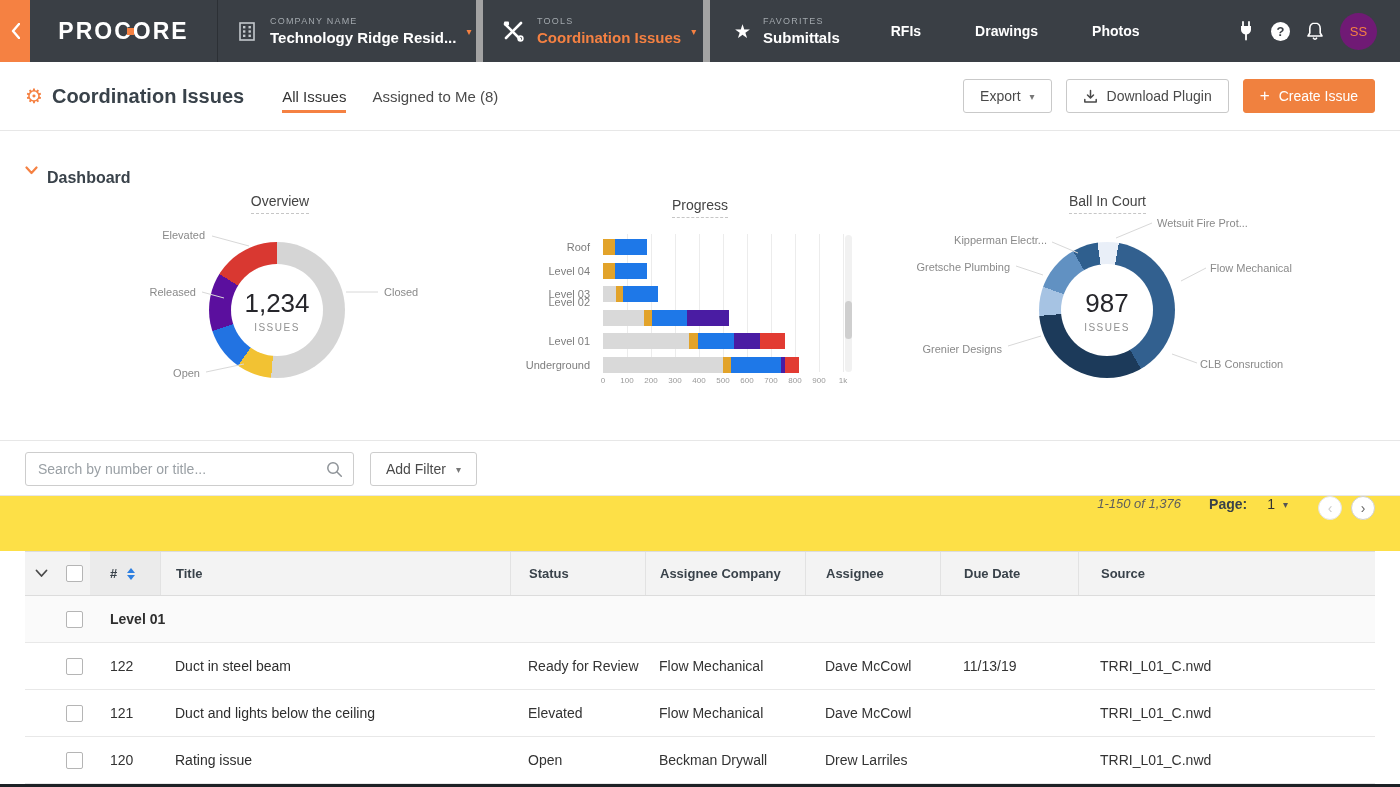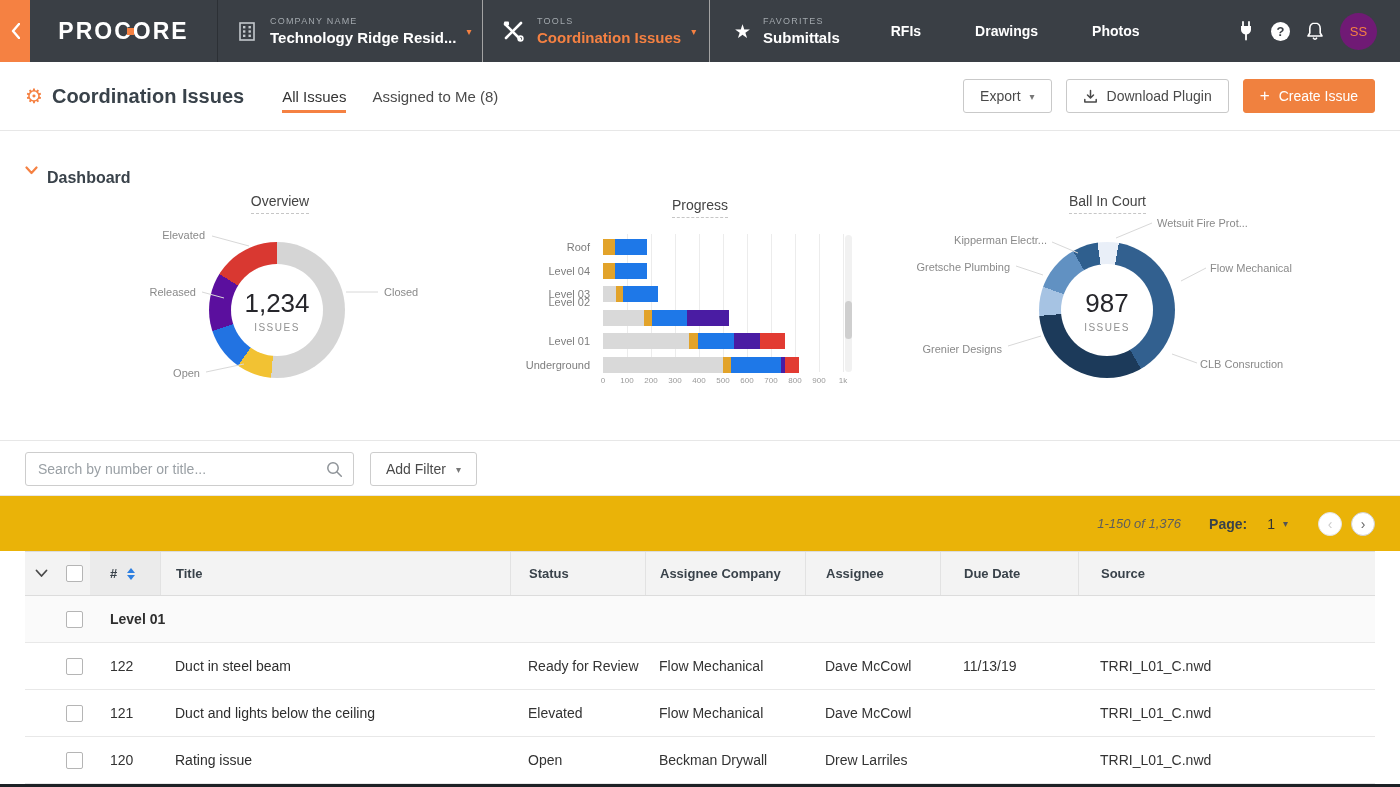--- a/index.html
+++ b/index.html
@@ -5,21 +5,21 @@
   * { margin:0; padding:0; box-sizing:border-box; }
   html,body { width:1400px; height:787px; }
   body { position:relative; font-family:"Liberation Sans", sans-serif; background:#fff; overflow:hidden; color:#333; }
 
   
   .topnav { position:absolute; top:0; left:0; width:1400px; height:62px; background:#3a3f45; display:flex; align-items:stretch; }
   .nav-back { width:30px; background:#f58142; color:#fff; display:flex; align-items:center; justify-content:center; font-size:20px; cursor:pointer; }
   .nav-logo { width:188px; display:flex; align-items:center; justify-content:center; border-right:1px solid #2c3035; position:relative; }
   .logo-text { color:#fff; font-size:23px; font-weight:800; letter-spacing:2px; }
   .logo-dot { position:absolute; width:7px; height:7px; background:#f58142; left:97px; top:28px; }
-  .nav-item { display:flex; align-items:center; padding:0 18px; border-right:1px solid #a3a3a3; }
+  .nav-item { display:flex; align-items:center; padding:0 18px; border-right:7px solid #a3a3a3; }
   .nav-item.company { width:265px; }
   .nav-item.tools { width:227px; }
   .nav-ico { margin-right:12px; display:flex; align-items:center; }
   .nav-texts { display:flex; flex-direction:column; gap:3px; }
   .nav-label { font-size:9px; color:#a2a8ad; letter-spacing:1.2px; }
   .nav-value { font-size:15px; font-weight:700; color:#fff; white-space:nowrap; }
   .nav-value.orange { color:#f58142; }
   .nav-caret { color:#f58142; font-size:10px; margin-left:10px; align-self:center; }
   .nav-link { display:flex; align-items:center; padding:0 27px; color:#fff; font-size:14px; font-weight:700; cursor:pointer; }
   .nav-right { margin-left:auto; display:flex; align-items:center; gap:15px; padding-right:23px; }
@@ -63,21 +63,21 @@
   .chart-scroll-thumb { position:absolute; left:0; top:66px; width:7px; height:38px; background:#cfcfcf; border-radius:4px; }
 
   
   .filter-row { position:absolute; top:441px; left:0; width:1400px; height:55px; border-bottom:1px solid #e7e7e7; background:#fff; }
   .search-box { position:absolute; left:25px; top:11px; width:329px; height:34px; border:1px solid #cdcdcd; border-radius:3px; display:flex; align-items:center; padding:0 10px 0 12px; }
   .search-box input { flex:1; border:none; outline:none; font-size:14px; color:#333; font-family:"Liberation Sans",sans-serif; }
   .search-box input::placeholder { color:#9aa0a5; }
   .add-filter { position:absolute; left:370px; top:11px; height:34px; border:1px solid #cdcdcd; border-radius:3px; background:#fff; display:flex; align-items:center; gap:10px; padding:0 15px; font-size:14px; color:#4a4a4a; cursor:pointer; }
 
   
-  .pagination { position:absolute; top:496px; left:0; width:1400px; height:55px; display:flex; align-items:center; justify-content:flex-end; gap:0; padding-right:25px; background:#eab308; }
+  .pagination { position:absolute; top:496px; left:0; width:1400px; height:55px; display:flex; align-items:flex-start; justify-content:flex-end; gap:0; padding-right:25px; background:#fde047; }
   .pag-range { font-size:13px; font-style:italic; color:#5d5d5d; margin-right:28px; }
   .pag-label { font-size:14px; font-weight:700; color:#39424a; margin-right:20px; }
   .pag-page { font-size:14px; color:#333; display:flex; align-items:center; gap:8px; margin-right:30px; cursor:pointer; }
   .pag-page .caret { color:#555; font-size:10px; }
   .pg-btn { width:24px; height:24px; border-radius:50%; border:1px solid #cfcfcf; display:flex; align-items:center; justify-content:center; color:#666; font-size:14px; background:#fff; cursor:pointer; }
   .pg-btn.disabled { border-color:#e3e3e3; color:#ccc; }
   .pg-btn + .pg-btn { margin-left:9px; }
 
   
   .table { position:absolute; top:551px; left:25px; width:1350px; }

